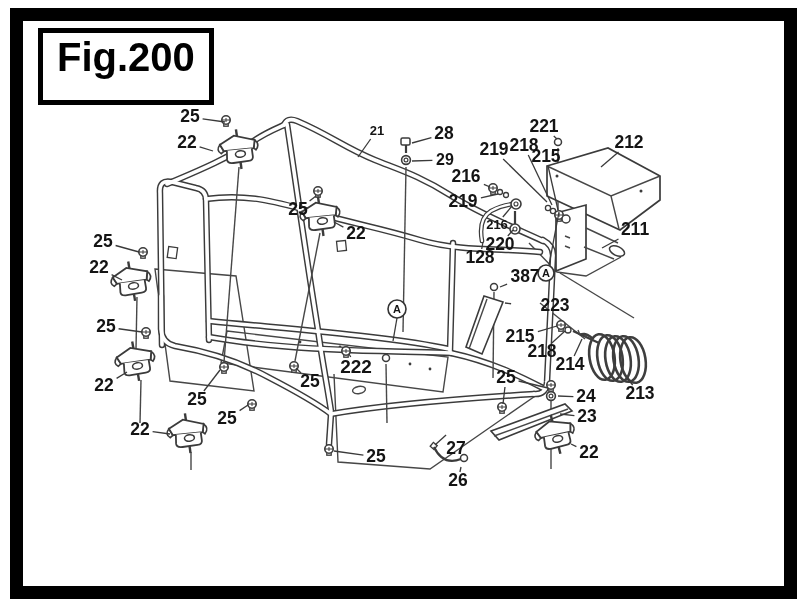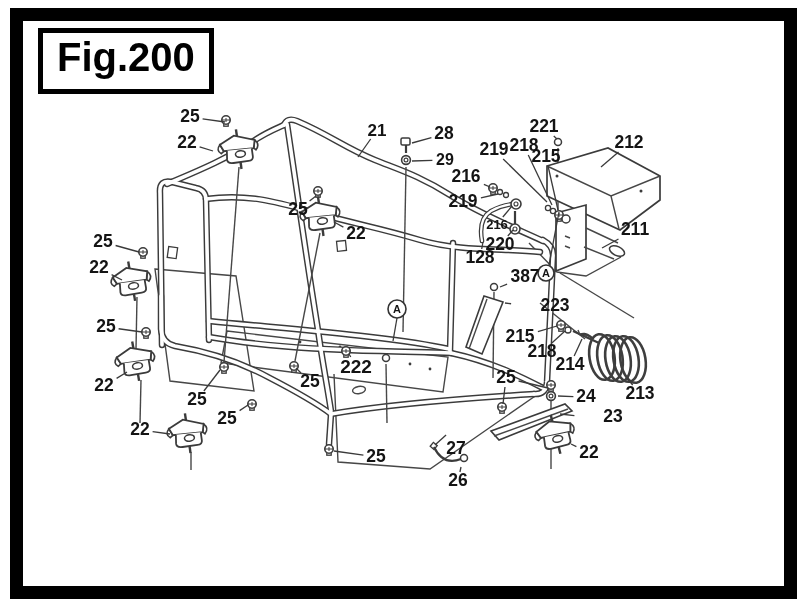--- a/index.html
+++ b/index.html
@@ -1,21 +1,21 @@
 <!DOCTYPE html>
 <html><head>
 <meta charset="utf-8">
 <style>
   html,body{margin:0;padding:0;background:#fff;}
   .page{position:relative;width:809px;height:602px;background:#fff;overflow:hidden;
         font-family:"Liberation Sans","DejaVu Sans",sans-serif;}
   .border-frame{position:absolute;left:10px;top:8px;width:761px;height:565px;
         border:13px solid #000;background:transparent;}
   .art{position:absolute;left:0;top:0;width:809px;height:602px;}
-  .figure-box{position:absolute;left:38px;top:28px;padding:2px 14px 9px 14px;
+  .figure-box{position:absolute;left:38px;top:28px;padding:2px 14px 20px 14px;
         border:5px solid #000;background:#fff;}
   .figure-box span{font-size:40px;font-weight:700;color:#000;letter-spacing:0px;}
   .model-box{position:absolute;left:597px;top:517px;padding:0px 12px 2px 12px;
         border:5px solid #000;background:#fff;}
   .model-box span{font-size:35px;font-weight:700;color:#000;}
   .callout{position:absolute;transform:translate(-50%,-50%);color:#141414;
         font-weight:700;white-space:nowrap;line-height:1;}
   
   g.tube-o{stroke:#3b3b3b;stroke-width:6.5;fill:none;stroke-linecap:round;stroke-linejoin:round;}
   g.tube-i{stroke:#ffffff;stroke-width:3.6;fill:none;stroke-linecap:round;stroke-linejoin:round;}
@@ -295,21 +295,21 @@
           <text x="546" y="273" text-anchor="middle" dy="0.38em" font-size="11" font-weight="700" font-family="Liberation Sans, DejaVu Sans, sans-serif" fill="#141414">A</text>
         </g>
       </g>
   </svg>
 
   <div id="callout-layer">
       <div class="callout" style="left: 190px; top: 117px; font-size: 17.5px;">25</div>
       <div class="callout" style="left: 187px; top: 143px; font-size: 17.5px;">22</div>
       <div class="callout" style="left: 298px; top: 210px; font-size: 17.5px;">25</div>
       <div class="callout" style="left: 356px; top: 234px; font-size: 17.5px;">22</div>
-      <div class="callout" style="left: 377px; top: 130px; font-size: 17px; text-align: center;">21</div>
+      <div class="callout" style="left: 377px; top: 130px; font-size: 13px; text-align: center;">21</div>
       <div class="callout" style="left: 444px; top: 134px; font-size: 17.5px;">28</div>
       <div class="callout" style="left: 445px; top: 160px; font-size: 16px;">29</div>
       <div class="callout" style="left: 544px; top: 127px; font-size: 17.5px;">221</div>
       <div class="callout" style="left: 494px; top: 150px; font-size: 17.5px;">219</div>
       <div class="callout" style="left: 524px; top: 146px; font-size: 17.5px;">218</div>
       <div class="callout" style="left: 546px; top: 157px; font-size: 17.5px;">215</div>
       <div class="callout" style="left: 629px; top: 143px; font-size: 17.5px;">212</div>
       <div class="callout" style="left: 466px; top: 177px; font-size: 17.5px;">216</div>
       <div class="callout" style="left: 463px; top: 202px; font-size: 17.5px;">219</div>
       <div class="callout" style="left: 497px; top: 224px; font-size: 13px;">216</div>
@@ -329,21 +329,21 @@
       <div class="callout" style="left: 140px; top: 430px; font-size: 17.5px;">22</div>
       <div class="callout" style="left: 197px; top: 400px; font-size: 17.5px;">25</div>
       <div class="callout" style="left: 227px; top: 419px; font-size: 17.5px;">25</div>
       <div class="callout" style="left: 310px; top: 382px; font-size: 17.5px;">25</div>
       <div class="callout" style="left: 356px; top: 366px; font-size: 19px; text-align: center;">222</div>
       <div class="callout" style="left: 376px; top: 457px; font-size: 17.5px;">25</div>
       <div class="callout" style="left: 456px; top: 449px; font-size: 17.5px;">27</div>
       <div class="callout" style="left: 458px; top: 481px; font-size: 17.5px;">26</div>
       <div class="callout" style="left: 506px; top: 378px; font-size: 17.5px;">25</div>
       <div class="callout" style="left: 586px; top: 397px; font-size: 17.5px;">24</div>
-      <div class="callout" style="left: 587px; top: 417px; font-size: 17.5px; margin-left: 26px;">23</div>
+      <div class="callout" style="left: 587px; top: 417px; font-size: 17.5px;">23</div>
       <div class="callout" style="left: 589px; top: 453px; font-size: 17.5px;">22</div>
     </div>
 
   <div class="border-frame"></div>
 
   <div class="figure-box">
     <span>Fig.200</span>
   </div>
 
 </div>

